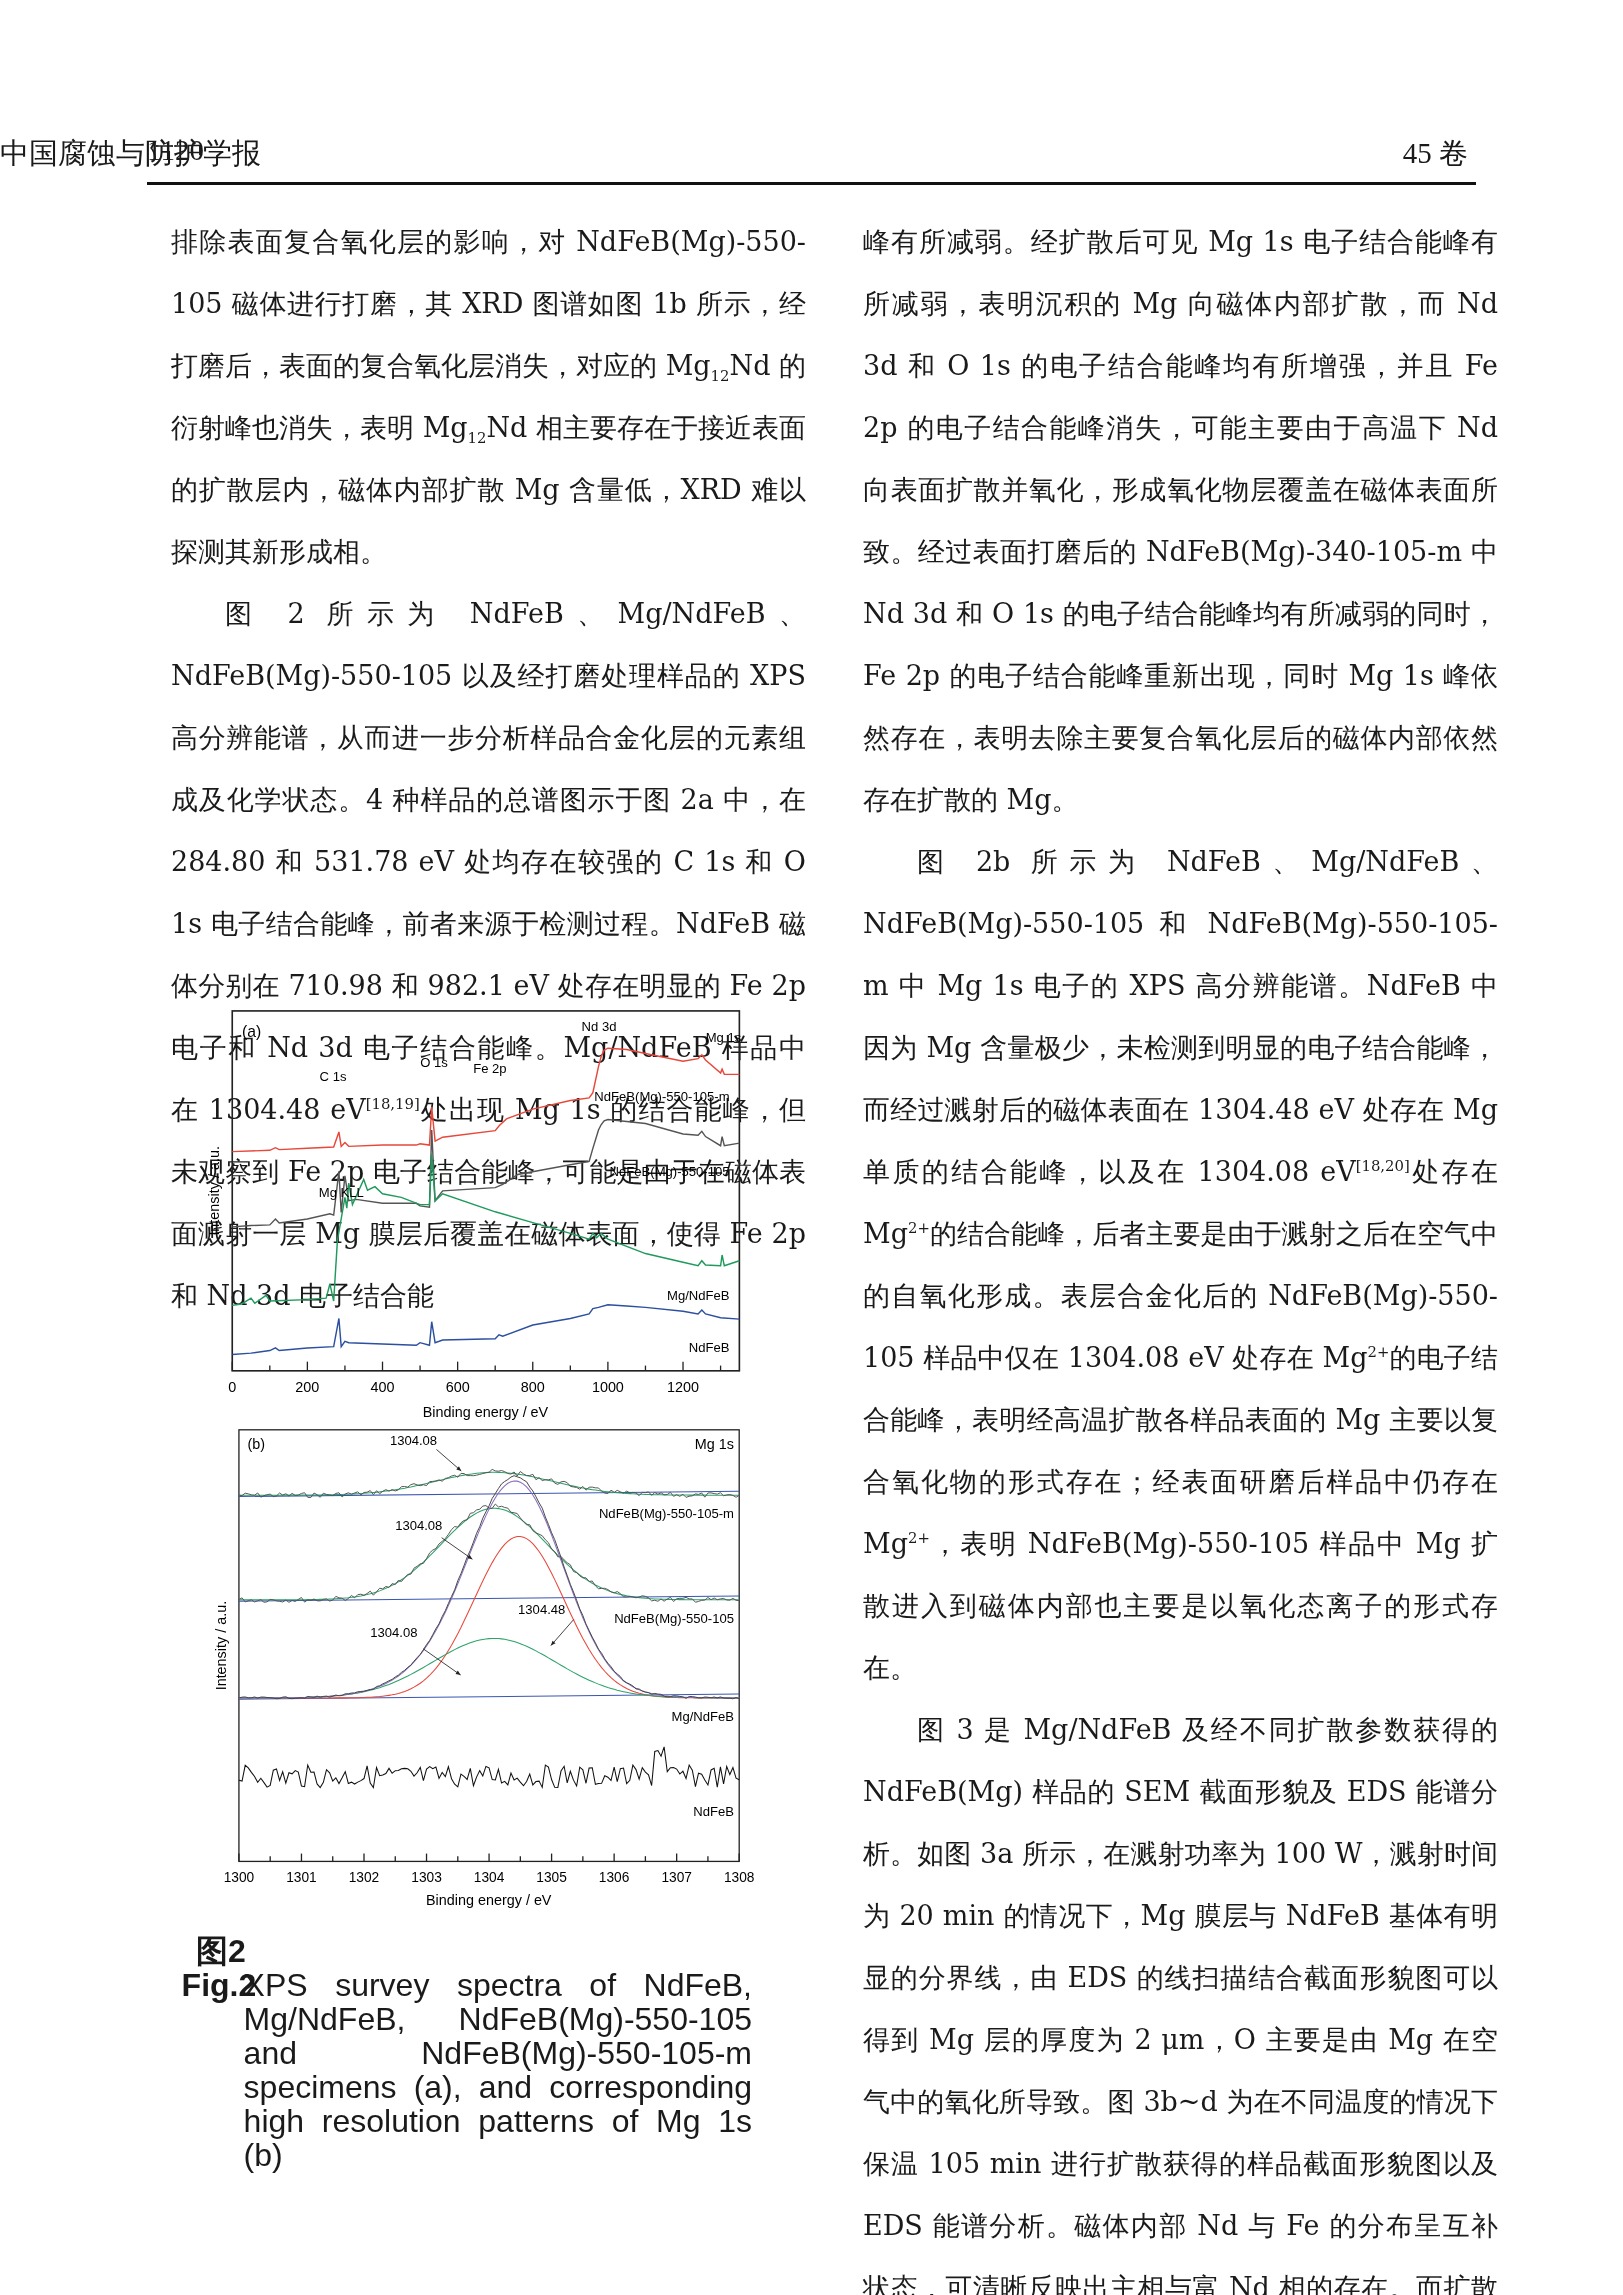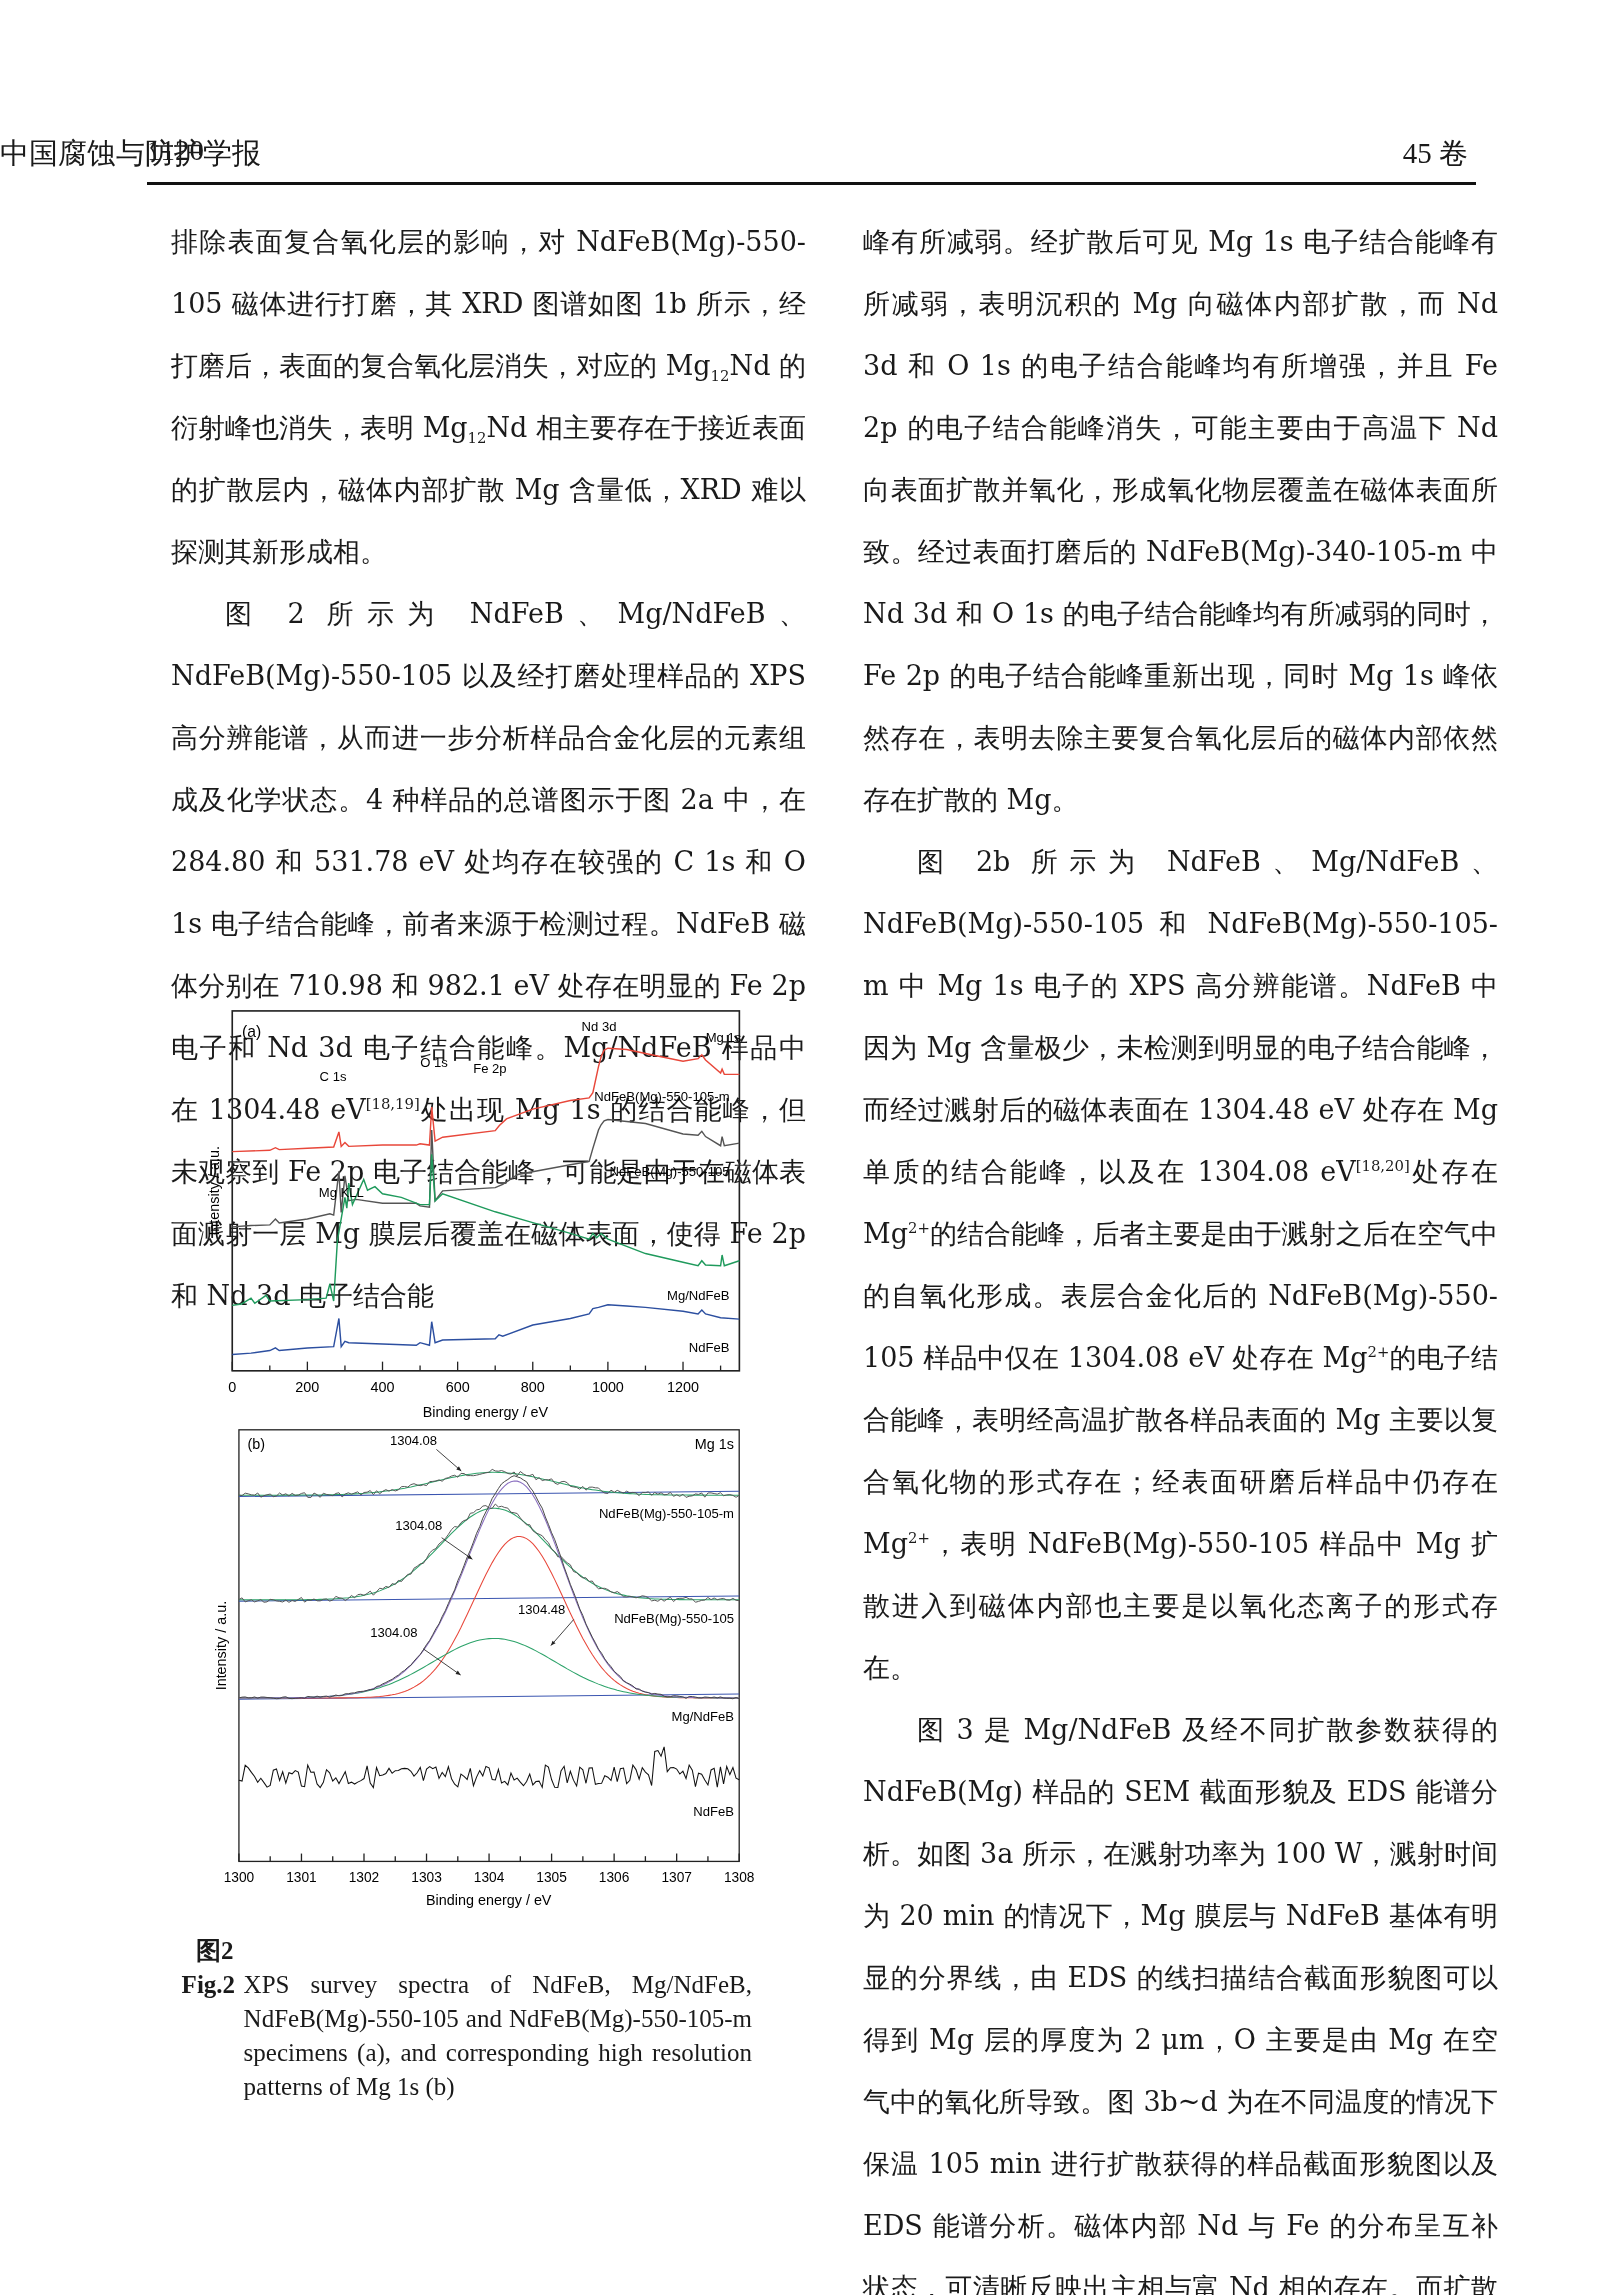--- a/index.html
+++ b/index.html
@@ -11,21 +11,21 @@
   .rule{position:absolute;left:147px;width:1329px;top:182px;height:3.3px;background:#111;}
   .col{position:absolute;width:635px;font-size:27px;line-height:62px;text-align:justify;margin-left:24px;}
   #col-left{left:147px;top:211px;}
   #col-right{left:839px;top:211px;}
   .col p{margin:0;}
   .col p.ind{text-indent:2em;}
   .col p.cont{text-indent:0;}
   sub,sup{font-size:0.55em;line-height:0;}
   .fig{position:absolute;}
   svg text{font-family:"Liberation Sans",sans-serif;}
-  #caption{position:absolute;left:196px;top:1934px;width:556px;font-size:25px;line-height:34px;font-family:Liberation Serif, serif;}
+  #caption{position:absolute;left:196px;top:1934px;width:556px;font-size:32px;line-height:34px;font-family:Liberation Sans, sans-serif;}
   .cap-row{display:flex;}
   .cap-lab{font-weight:bold;white-space:nowrap;width:58px;flex:none;}
   .cap-lab.en{width:62px;margin-left:-14.4px;}
   .cap-txt{flex:1;text-align:justify;}
 </style>
 </head>
 <body>
 
 <div class="hdr" id="hdr-page">1120</div>
 <div class="hdr" id="hdr-journal">中国腐蚀与防护学报</div>

